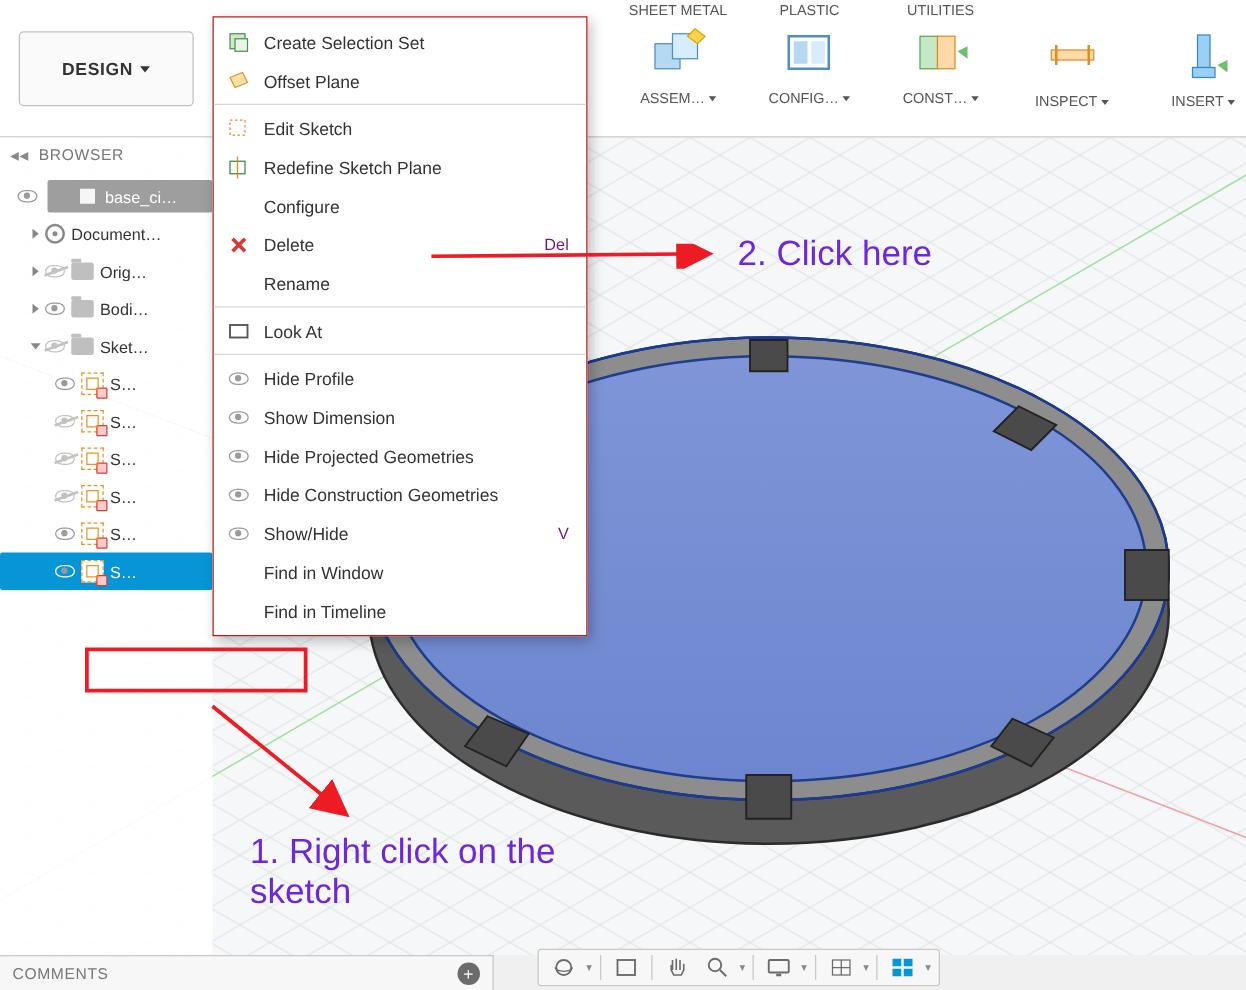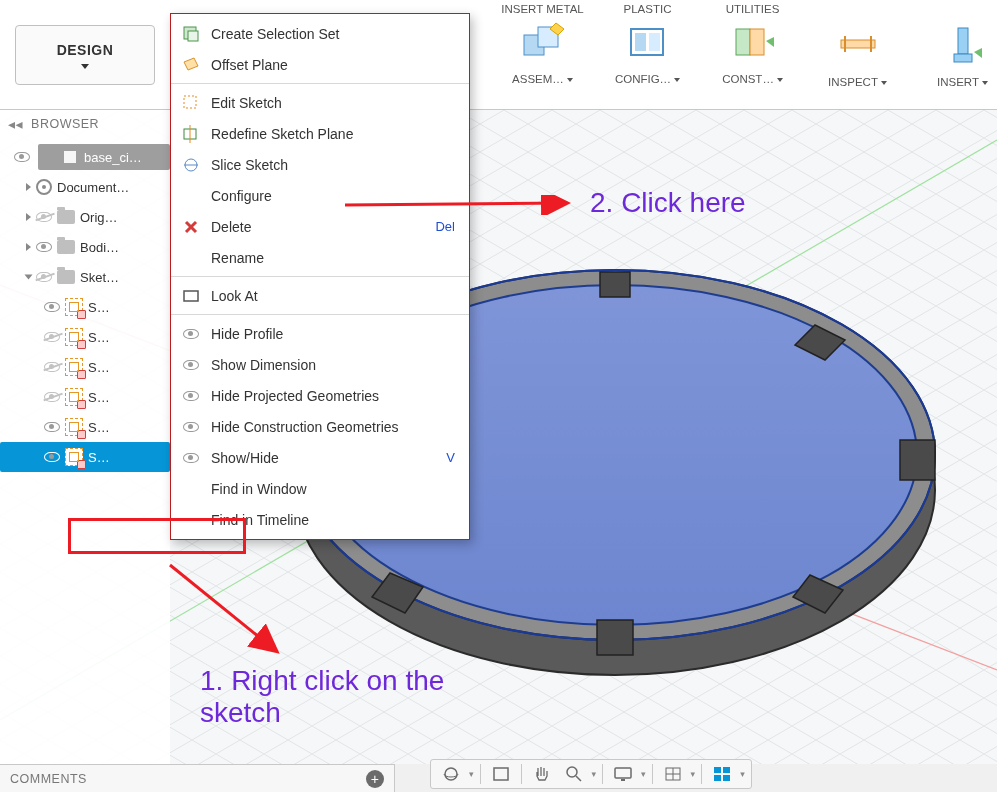--- a/index.html
+++ b/index.html
@@ -34,21 +34,20 @@
     height: 60px;
     margin: 25px 15px;
     border: 1px solid #c0c0c0;
     border-radius: 4px;
     background: #fafafa;
     font-weight: 600;
     font-size: 14px;
     letter-spacing: .5px;
     gap: 6px;
     cursor: pointer;
-    flex-direction: column;
   }
   .design-button .caret {
     width: 0; height: 0;
     border-left: 4px solid transparent;
     border-right: 4px solid transparent;
     border-top: 5px solid #333;
   }
 
   .ribbon-tabs {
     position: absolute;
@@ -189,21 +188,21 @@
     gap:10px;
     font-size:14px;
     color:#333;
     cursor:pointer;
   }
   .cm-item .cm-icon{
     width:20px;height:20px;flex:0 0 auto;
     display:flex;align-items:center;justify-content:center;
   }
   .cm-item .shortcut{
-    margin-left:auto;color:#1d4ed8;font-size:13px;
+    margin-left:auto;color:#701a75;font-size:13px;
   }
   .cm-sep{height:1px;background:#d8d8d8;margin:3px 0;}
   .cm-item.highlight-red{
     outline:3px solid #ed1c24;
     outline-offset:-1px;
   }
 
   
   .red-box{
     position:absolute;border:3px solid #ed1c24;z-index:7;pointer-events:none;
@@ -292,21 +291,21 @@
   </div>
 
   <div class="ribbon-tabs">
     <span class="tab active">SOLID</span>
     <span class="tab">SURFACE</span>
     <span class="tab">MESH</span>
   </div>
 
   <div class="ribbon-tools">
     <div class="ribbon-tool" style="margin-top:-19px">
-      <div style="font-size:11.5px;color:#555;margin-bottom:4px">INSERT METAL</div>
+      <div style="font-size:11.5px;color:#555;margin-bottom:4px">SHEET METAL</div>
       <div class="ribbon-tool-icon">
         <svg viewBox="0 0 46 46">
             <rect x="4" y="16" width="20" height="20" fill="#b5d9f2" stroke="#4c90c7"></rect>
             <rect x="18" y="8" width="20" height="20" fill="#d7ecff" stroke="#4c90c7"></rect>
             <polygon points="36,4 44,10 38,16 30,10" fill="#ffd24d" stroke="#d9a400"></polygon>
           </svg>
       </div>
       <span>ASSEM…</span><span class="caret-sm"></span>
     </div>
     <div class="ribbon-tool" style="margin-top:-19px">
@@ -472,29 +471,20 @@
   <div class="cm-item">
     <span class="cm-icon">
         <svg width="18" height="18">
           <rect x="2" y="4" width="12" height="10" fill="none" stroke="#3c8a3c"></rect>
           <line x1="8" y1="0" x2="8" y2="18" stroke="#e6891f"></line>
         </svg>
       </span>
     <span>Redefine Sketch Plane</span>
   </div>
   <div class="cm-item">
-    <span class="cm-icon">
-        <svg width="18" height="18">
-          <circle cx="9" cy="9" r="6" fill="none" stroke="#5b8bc9"></circle>
-          <line x1="2" y1="9" x2="16" y2="9" stroke="#5b8bc9"></line>
-        </svg>
-      </span>
-    <span>Slice Sketch</span>
-  </div>
-  <div class="cm-item">
     <span class="cm-icon"></span>
     <span>Configure</span>
   </div>
   <div class="cm-item">
     <span class="cm-icon">
         <svg width="16" height="16">
           <line x1="3" y1="3" x2="13" y2="13" stroke="#d43b3b" stroke-width="3"></line>
           <line x1="13" y1="3" x2="3" y2="13" stroke="#d43b3b" stroke-width="3"></line>
         </svg>
       </span>

